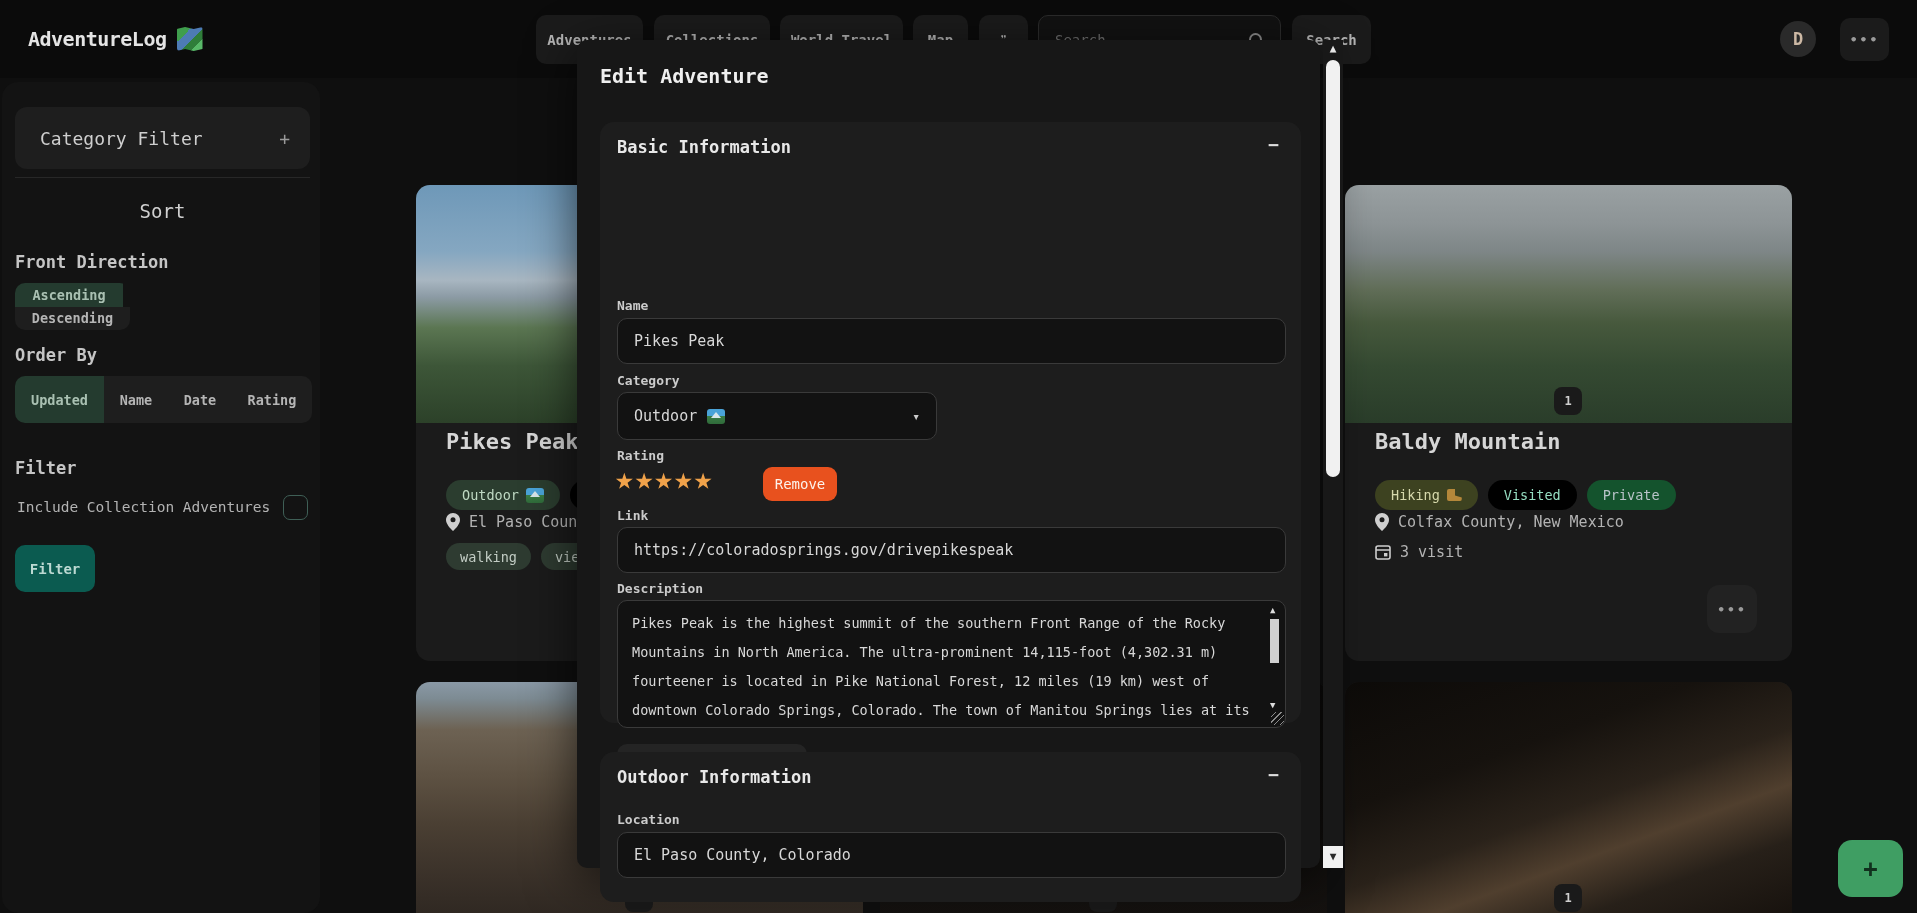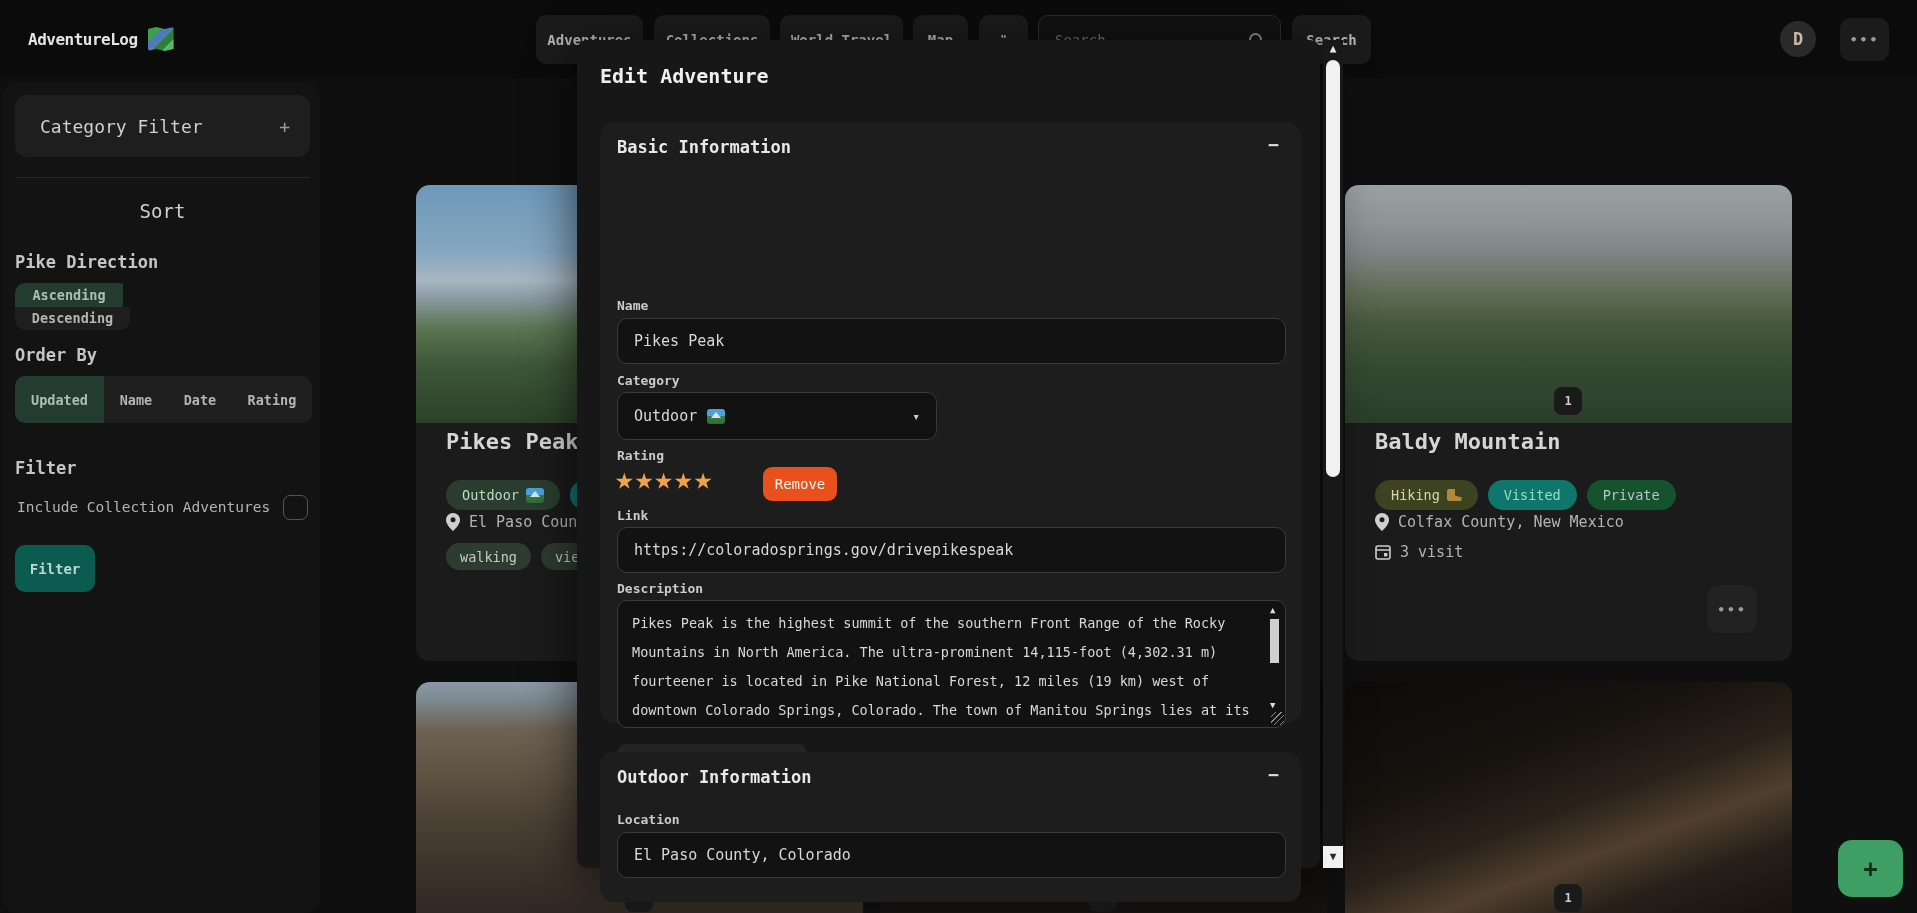--- a/index.html
+++ b/index.html
@@ -4,39 +4,39 @@
 <style>
   * { margin:0; padding:0; box-sizing:border-box; }
   html,body { width:1917px; height:913px; overflow:hidden; background:#0f0f0f;
     font-family:"DejaVu Sans Mono", monospace; }
   .abs { position:absolute; }
   .page { position:relative; width:1917px; height:913px; background:#0f0f0f; }
 
   
   .navbar { left:0; top:0; width:1917px; height:78px; background:#0b0b0b; z-index:5; }
   .logo-wrap { left:28px; top:0; height:78px; display:flex; align-items:center; gap:10px; }
-  .logo-text { font-size:16px; font-weight:bold; color:#e4e4e4; letter-spacing:-0.5px; }
+  .logo-text { font-size:20px; font-weight:bold; color:#e4e4e4; letter-spacing:-0.5px; }
   .map-icon { width:26px; height:24px; border-radius:3px;
     background:linear-gradient(135deg,#3f9e4d 0%,#3f9e4d 30%,#4d7bb5 30%,#4d7bb5 55%,#2f7d3a 55%,#2f7d3a 75%,#58b868 75%);
     clip-path:polygon(0% 8%, 33% 0%, 66% 8%, 100% 0%, 100% 92%, 66% 100%, 33% 92%, 0% 100%); }
   .navbtn { top:15px; height:49px; background:#1b1b1b; border-radius:10px; color:#b3b3b3;
     font-size:14px; font-weight:bold; display:flex; align-items:center; justify-content:center; }
   .search-box { left:1038px; top:15px; width:243px; height:49px; background:#121212;
     border:1px solid #2b2b2b; border-radius:10px; display:flex; align-items:center; }
   .search-placeholder { color:#6e6e6e; font-size:14px; padding-left:16px; flex:1; }
   .mag { width:13px; height:13px; border:2px solid #8a8a8a; border-radius:50%; position:relative; margin-right:18px; }
   .mag::after { content:""; position:absolute; width:2px; height:7px; background:#8a8a8a;
     left:11px; top:10px; transform:rotate(-45deg); }
   .avatar { left:1780px; top:21px; width:36px; height:36px; border-radius:50%; background:#2a2a2a;
     color:#cdb9a5; font-size:17px; font-weight:bold; display:flex; align-items:center; justify-content:center; }
   .dots { color:#9a9a9a; font-size:13px; letter-spacing:2px; font-weight:bold; }
 
   
   .sidebar { left:2px; top:82px; width:318px; height:831px; background:#131313; border-radius:16px; }
-  .catbox { left:15px; top:95px; width:295px; height:62px; background:#1e1e1e; border-radius:12px;
+  .catbox { left:15px; top:107px; width:295px; height:62px; background:#1e1e1e; border-radius:12px;
     display:flex; align-items:center; z-index:1;gap:44px; }
   .catbox-label { padding-left:25px; font-size:18px; color:#cfcfcf; flex:1; }
   .catbox-plus { color:#9a9a9a; font-size:18px; padding-right:20px; }
   .divider { left:15px; top:177px; width:295px; height:1px; background:#272727; }
   .sort-title { left:15px; top:200px; width:295px; text-align:center; font-size:19px; font-weight:normal; color:#d0d0d0; }
   .side-label { left:15px; font-size:17px; font-weight:bold; color:#c5c5c5; }
   .seg { top:0; height:47px; display:flex; border-radius:10px; overflow:hidden; }
   .seg-btn { height:47px; display:flex; align-items:center; justify-content:center;
     background:#1e1e1e; color:#b5b5b5; font-size:13.5px; font-weight:bold; }
   .seg-btn.sel { background:#243b2f; color:#a9c0b2; }
@@ -53,21 +53,21 @@
   .img-gorge { background:linear-gradient(180deg,#8a99a6 0%,#7d8b93 7%,#6d6253 20%,#5d5142 40%,#4a3f33 60%,#3a3129 82%,#2e2721 100%); }
   .img-dark  { background:linear-gradient(180deg,#0b0a09 0%,#100e0c 60%,#151210 100%); }
   .img-dunes { background:linear-gradient(160deg,#0d0b09 0%,#16120e 32%,#2a221a 52%,#503f2e 66%,#272019 80%,#16110d 100%); }
   .count-badge { top:202px; left:209px; width:28px; height:28px; background:#1a1a1a; border-radius:8px;
     color:#cfcfcf; font-size:12px; font-weight:bold; display:flex; align-items:center; justify-content:center; }
   .card-title { left:30px; top:244px; font-size:22px; font-weight:bold; color:#d6d6d6; }
   .chip-row { left:30px; top:295px; display:flex; gap:10px; }
   .chip { height:30px; padding:0 16px; border-radius:15px; display:flex; align-items:center; gap:7px; font-size:13.5px; }
   .chip-cat-green { background:#2b3d2f; color:#bfd9c3; }
   .chip-cat-olive { background:#3d4220; color:#d6d8ab; }
-  .chip-status { background:#0f766e; color:#97dfc3; }
+  .chip-status { background:#000000; color:#97dfc3; }
   .chip-private { background:#14532d; color:#b9c4c9; }
   .park-icon { width:18px; height:15px; border-radius:3px;
     background:linear-gradient(180deg,#4aa3d8 0%,#4aa3d8 45%,#3b7e46 45%,#2f6b3a 100%); position:relative; }
   .park-icon::after { content:""; position:absolute; left:4px; top:3px; width:0; height:0;
     border-left:5px solid transparent; border-right:5px solid transparent; border-bottom:6px solid #d8e6ea; }
   .boot-icon { width:15px; height:12px; background:#b4873a; border-radius:2px 6px 2px 2px;
     clip-path:polygon(0 0, 55% 0, 55% 55%, 100% 70%, 100% 100%, 0 100%); }
   .meta-row { left:30px; display:flex; align-items:center; gap:9px; color:#b3b3b3; font-size:15px; }
   .tag-chip { height:27px; padding:0 14px; border-radius:14px; background:#2e3b31; color:#c2ccc4;
     font-size:13.5px; display:flex; align-items:center; }
@@ -217,21 +217,21 @@
     </div>
   </div>
 
   <div class="abs sidebar"></div>
   <div class="abs catbox">
     <span class="catbox-label">Category Filter</span>
     <span class="catbox-plus">+</span>
   </div>
   <div class="abs divider"></div>
   <div class="abs sort-title">Sort</div>
-  <div class="abs side-label" style="top:252px;">Pike Direction</div>
+  <div class="abs side-label" style="top:252px;">Front Direction</div>
   <div class="abs seg" style="left:15px; top:283px;flex-direction:column;">
     <div class="seg-btn sel" style="width:108px;">Ascending</div>
     <div class="seg-btn" style="width:115px;">Descending</div>
   </div>
   <div class="abs side-label" style="top:345px;">Order By</div>
   <div class="abs seg" style="left:15px; top:376px;">
     <div class="seg-btn sel" style="width:89px;">Updated</div>
     <div class="seg-btn" style="width:64px;">Name</div>
     <div class="seg-btn" style="width:64px;">Date</div>
     <div class="seg-btn" style="width:80px;">Rating</div>

